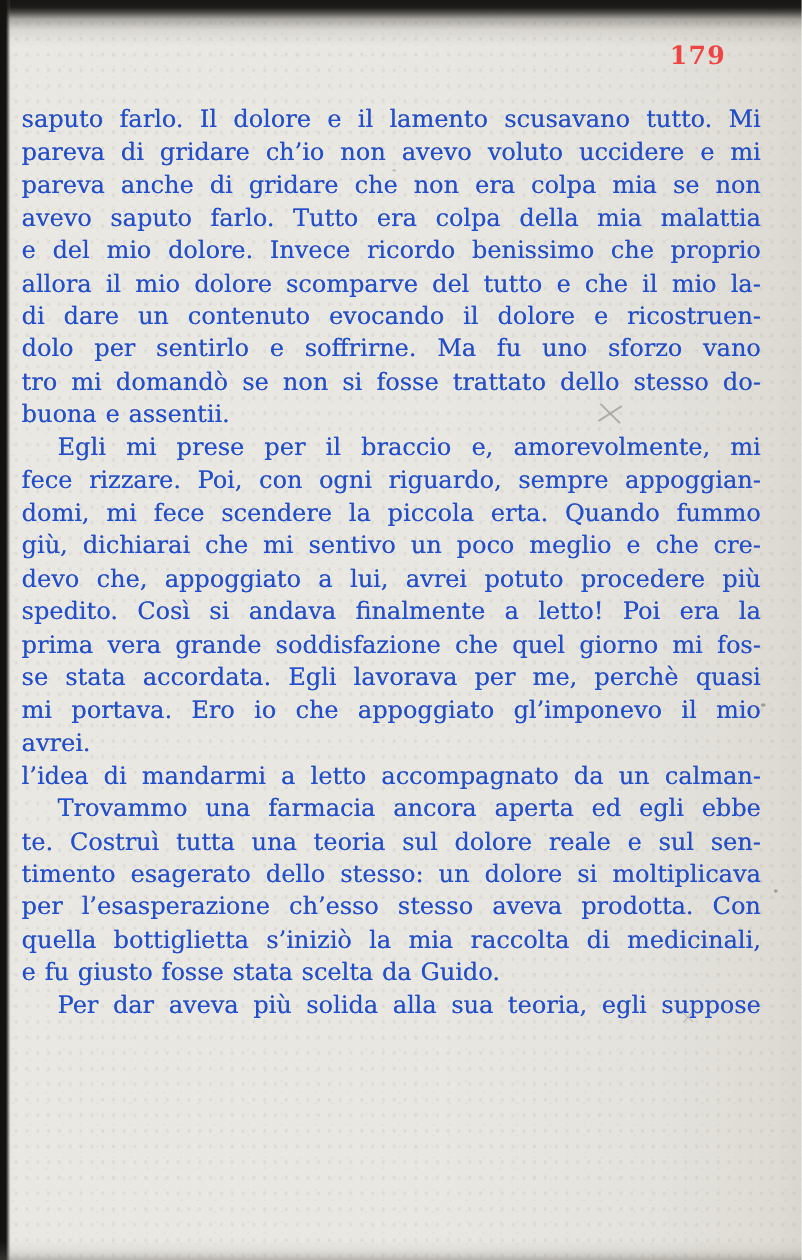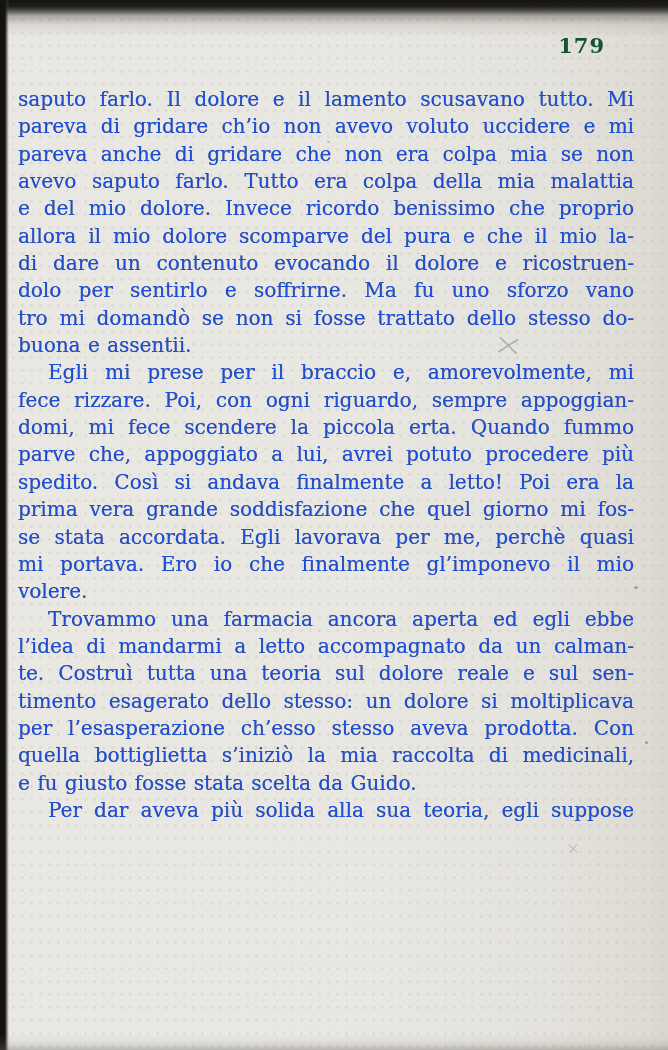--- a/index.html
+++ b/index.html
@@ -61,21 +61,21 @@
       rgba(150,147,140,0.0) 16px);
   }
 
   .page-number {
     position: absolute;
     top: 33px;
     right: 63px;
     font-size: 21px;
     font-weight: bold;
     letter-spacing: 1px;
-    color: #14532d;
+    color: #ef4444;
   }
 
   .text-block {
     position: absolute;
     left: 18px;
     top: 86px;
     width: 616px;
     font-size: 20px;
     line-height: 27.35px;
     color: #1d4ed8;
@@ -133,36 +133,37 @@
 <div class="scan-edge-bottom"></div>
 
 <div class="page-number">179</div>
 
 <div class="text-block">
     <div class="line">saputo farlo. Il dolore e il lamento scusavano tutto. Mi</div>
     <div class="line">pareva di gridare ch’io non avevo voluto uccidere e mi</div>
     <div class="line">pareva anche di gridare che non era colpa mia se non</div>
     <div class="line">avevo saputo farlo. Tutto era colpa della mia malattia</div>
     <div class="line">e del mio dolore. Invece ricordo benissimo che proprio</div>
-    <div class="line">allora il mio dolore scomparve del pura e che il mio la-</div>
+    <div class="line">allora il mio dolore scomparve del tutto e che il mio la-</div>
     <div class="line">di dare un contenuto evocando il dolore e ricostruen-</div>
     <div class="line">dolo per sentirlo e soffrirne. Ma fu uno sforzo vano</div>
     <div class="line">tro mi domandò se non si fosse trattato dello stesso do-</div>
     <div class="line pend">buona e assentii.</div>
     <div class="line indent">Egli mi prese per il braccio e, amorevolmente, mi</div>
     <div class="line">fece rizzare. Poi, con ogni riguardo, sempre appoggian-</div>
     <div class="line">domi, mi fece scendere la piccola erta. Quando fummo</div>
-    <div class="line">parve che, appoggiato a lui, avrei potuto procedere più</div>
+    <div class="line">giù, dichiarai che mi sentivo un poco meglio e che cre-</div>
+    <div class="line">devo che, appoggiato a lui, avrei potuto procedere più</div>
     <div class="line">spedito. Così si andava finalmente a letto! Poi era la</div>
     <div class="line">prima vera grande soddisfazione che quel giorno mi fos-</div>
     <div class="line">se stata accordata. Egli lavorava per me, perchè quasi</div>
-    <div class="line">mi portava. Ero io che finalmente gl’imponevo il mio</div>
-    <div class="line pend">volere.</div>
+    <div class="line">mi portava. Ero io che appoggiato gl’imponevo il mio</div>
+    <div class="line pend">avrei.</div>
+    <div class="line">l’idea di mandarmi a letto accompagnato da un calman-</div>
     <div class="line indent">Trovammo una farmacia ancora aperta ed egli ebbe</div>
-    <div class="line">l’idea di mandarmi a letto accompagnato da un calman-</div>
     <div class="line">te. Costruì tutta una teoria sul dolore reale e sul sen-</div>
     <div class="line">timento esagerato dello stesso: un dolore si moltiplicava</div>
     <div class="line">per l’esasperazione ch’esso stesso aveva prodotta. Con</div>
     <div class="line">quella bottiglietta s’iniziò la mia raccolta di medicinali,</div>
     <div class="line pend">e fu giusto fosse stata scelta da Guido.</div>
     <div class="line indent">Per dar aveva più solida alla sua teoria, egli suppose</div>
   </div>
 
 <div class="pencil-mark m1">×</div>
 <div class="pencil-mark m2">×</div>

